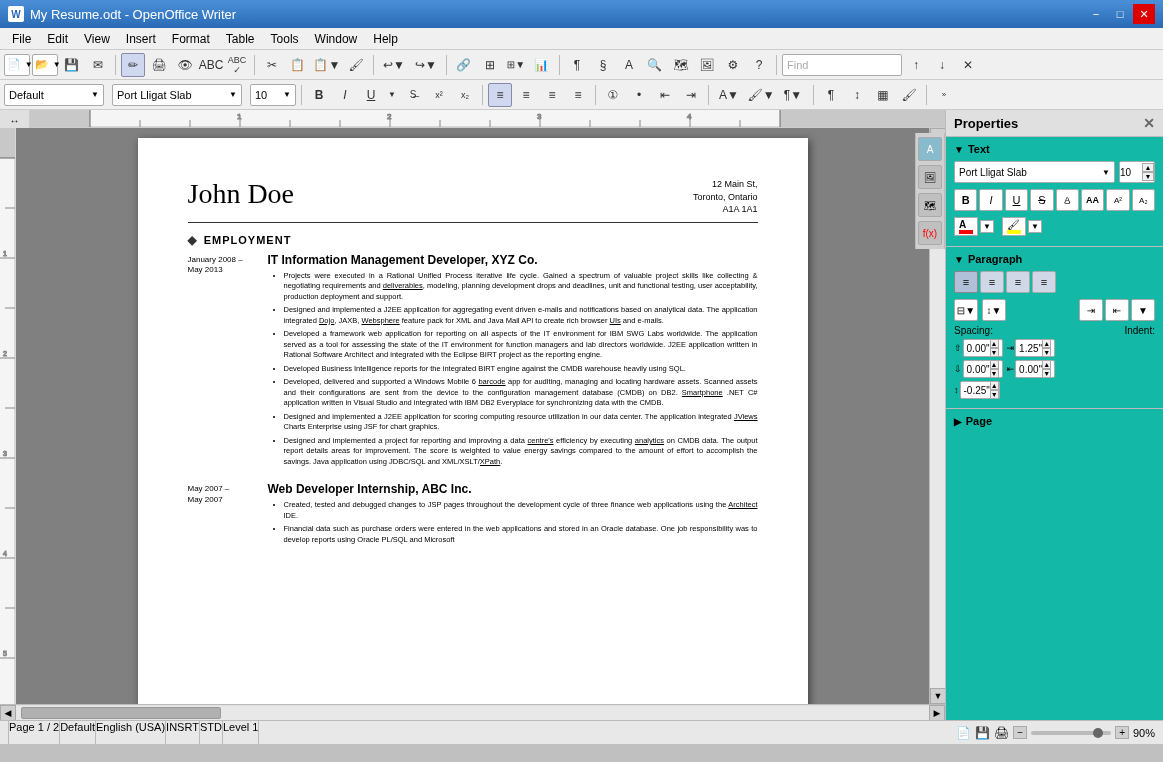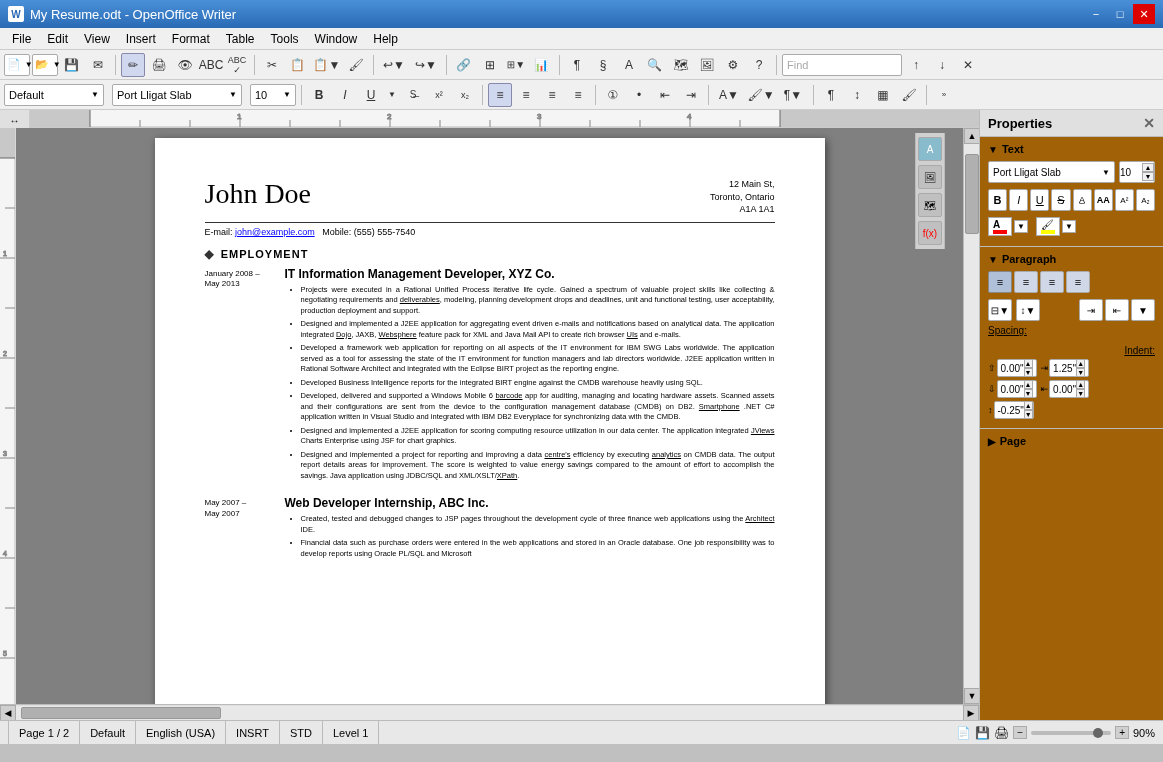--- a/index.html
+++ b/index.html
@@ -223,22 +223,22 @@
       line-height: 1.4;
     }
 
     .job-bullets li {
       margin-bottom: 3px;
       text-align: justify;
     }
 
     
     .properties-panel {
-      width: 184px;
-      background: #a16207;
+      width: 218px;
+      background: #14b8a6;
       border-left: 1px solid #bbb;
       display: flex;
       flex-direction: column;
       font-size: 11px;
     }
 
     .panel-title {
       background: #e0e0e0;
       padding: 5px 8px;
       font-size: 13px;
@@ -387,25 +387,25 @@
       height: 24px;
       display: flex;
       align-items: center;
       border-top: 1px solid #bbb;
       font-size: 11px;
       padding: 0 8px;
       gap: 0;
     }
 
     .status-cell {
-      padding: 0 10px;
+      padding: 0 0;
       border-right: 1px solid #bbb;
       height: 100%;
       display: flex;
-      align-items: center;
+      align-items: flex-start;
     }
 
     .status-cell:first-child { border-left: 1px solid #bbb; }
 
     .status-right {
       margin-left: auto;
       display: flex;
       align-items: center;
       gap: 4px;
     }
@@ -667,23 +667,20 @@
             <div>
               <div class="resume-name">John Doe</div>
             </div>
             <div class="resume-address">
               <div>12 Main St,</div>
               <div>Toronto, Ontario</div>
               <div>A1A 1A1</div>
             </div>
           </div>
 
-          <div class="resume-contact">
-            E-mail: <a>john@example.com</a>&nbsp;&nbsp;&nbsp;Mobile: (555) 555-7540
-          </div>
 
           <div class="resume-section">
             <div class="section-title">
               <span class="section-diamond">◆</span>
               <span>EMPLOYMENT</span>
             </div>
 
             <table class="employment-table">
               <tbody>
 
@@ -804,23 +801,23 @@
       <div style="display:flex; gap:4px; margin-bottom:4px;">
         <div class="panel-icon">⊟▼</div>
         <div class="panel-icon">↕▼</div>
         <div style="margin-left:auto; display:flex; gap:2px;">
           <div class="panel-icon">⇥</div>
           <div class="panel-icon">⇤</div>
           <div class="panel-icon">▼</div>
         </div>
       </div>
 
-      <div style="display:flex; align-items:flex-start; margin-bottom:3px; font-size:10px;text-decoration:underline;">
+      <div style="display:flex; align-items:flex-end; margin-bottom:3px; font-size:10px;">
         <span>Spacing:</span>
-        <div style="margin-left:auto; display:flex; align-items:center; gap:2px;margin-top:20px;">
+        <div style="margin-left:auto; display:flex; align-items:center; gap:2px;">
           <span>Indent:</span>
         </div>
       </div>
 
       <div style="display:flex; gap:4px; margin-bottom:3px;">
         <div style="display:flex; align-items:center; gap:1px; font-size:9px;">
           <span style="font-size:9px;">⇧</span>
           <div class="spacing-input" style="width:40px;">
             <span>0.00"</span>
             <div class="spin-btns">

